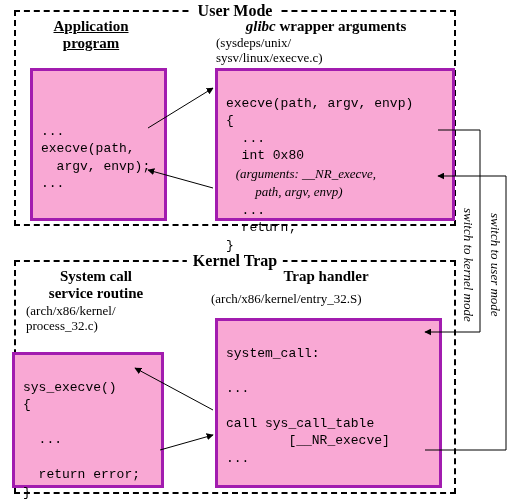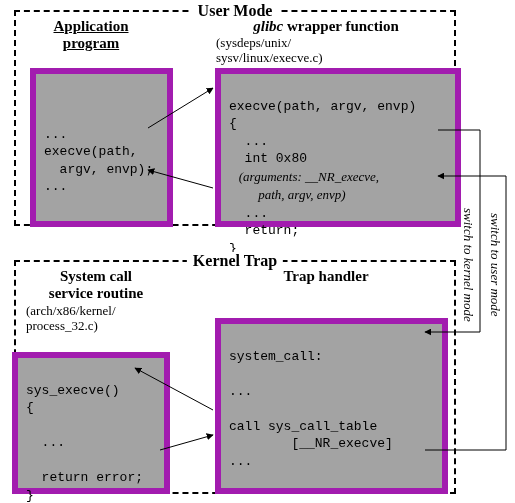--- a/index.html
+++ b/index.html
@@ -41,22 +41,22 @@
   }
   .inner-subtitle {
     position: absolute;
     text-align: left;
     font-size: 13px;
     line-height: 1.15;
   }
   
   .code-box {
     position: absolute;
-    border: 6px solid #a21caf;
-    background: #a3a3a3;
+    border: 3px solid #a21caf;
+    background: #f9a8d4;
     font-family: "Courier New", Courier, monospace;
     font-size: 13px;
     line-height: 1.35;
     padding: 6px 8px;
     white-space: pre;
   }
   .italic {
     font-style: italic;
     font-family: "Times New Roman", Times, serif;
   }
@@ -82,21 +82,21 @@
 
 <div class="stage">
 
   <div class="dashed-box" style="left:14px; top:10px; width:438px; height:212px;">
     <span class="dashed-title">User Mode</span>
 
     <div class="inner-title" style="left:10px; top:6px; width:130px; white-space:pre;text-decoration:underline;">Application
 program</div>
 
     <div class="inner-title" style="left:200px; top:6px; width:220px;">
-      <span class="italic">glibc</span><span> wrapper function</span>
+      <span class="italic">glibc</span><span> wrapper arguments</span>
     </div>
     <div class="inner-subtitle" style="left:200px; top:24px; width:220px; white-space:pre;">(sysdeps/unix/
 sysv/linux/execve.c)</div>
   </div>
 
   <div class="code-box" style="left:30px; top:68px; width:115px; height:135px;">
 <span style="display:block; margin-top:28px;">...
 execve(path,
   argv, envp);
 ...</span>
@@ -116,20 +116,21 @@
 
   <div class="dashed-box" style="left:14px; top:260px; width:438px; height:230px;">
     <span class="dashed-title">Kernel Trap</span>
 
     <div class="inner-title" style="left:10px; top:6px; width:140px; white-space:pre;">System call
 service routine</div>
     <div class="inner-subtitle" style="left:10px; top:42px; width:140px; white-space:pre;">(arch/x86/kernel/
 process_32.c)</div>
 
     <div class="inner-title" style="left:210px; top:6px; width:200px;">Trap handler</div>
+    <div class="inner-subtitle" style="left:195px; top:30px; width:230px; white-space:pre;">(arch/x86/kernel/entry_32.S)</div>
   </div>
 
   <div class="code-box" style="left:12px; top:352px; width:130px; height:118px;">
 <span>sys_execve()
 {
 
   ...
 
   return error;
 }</span>

